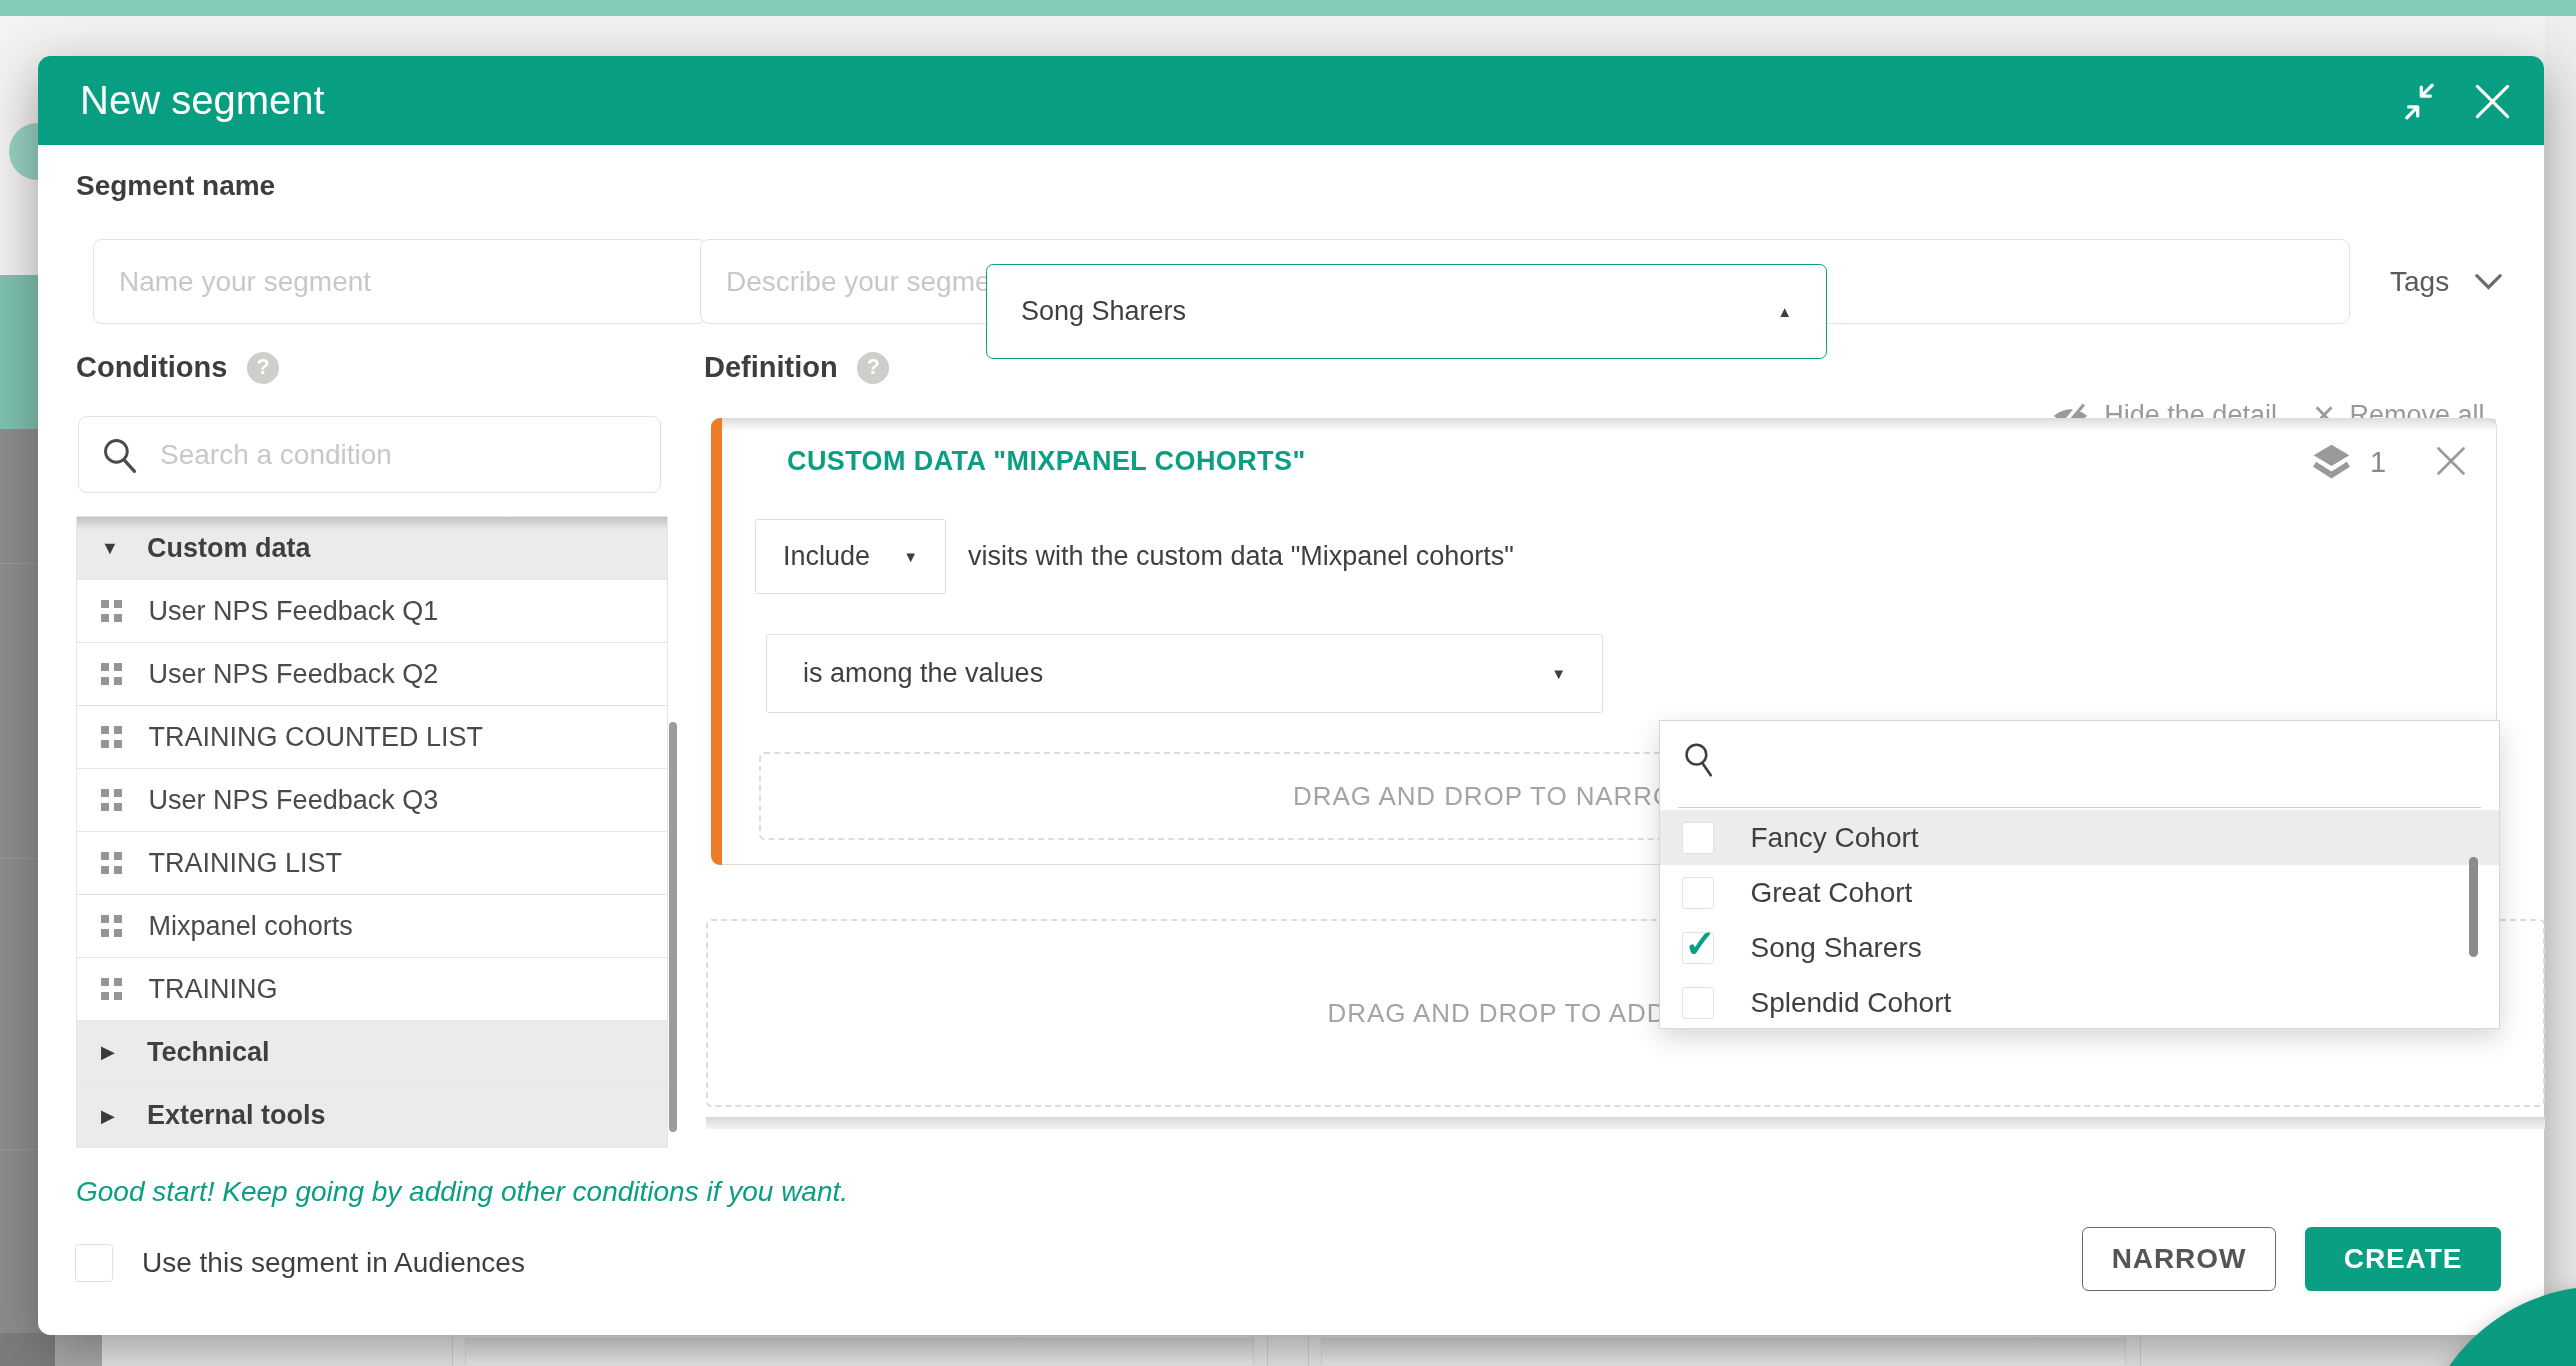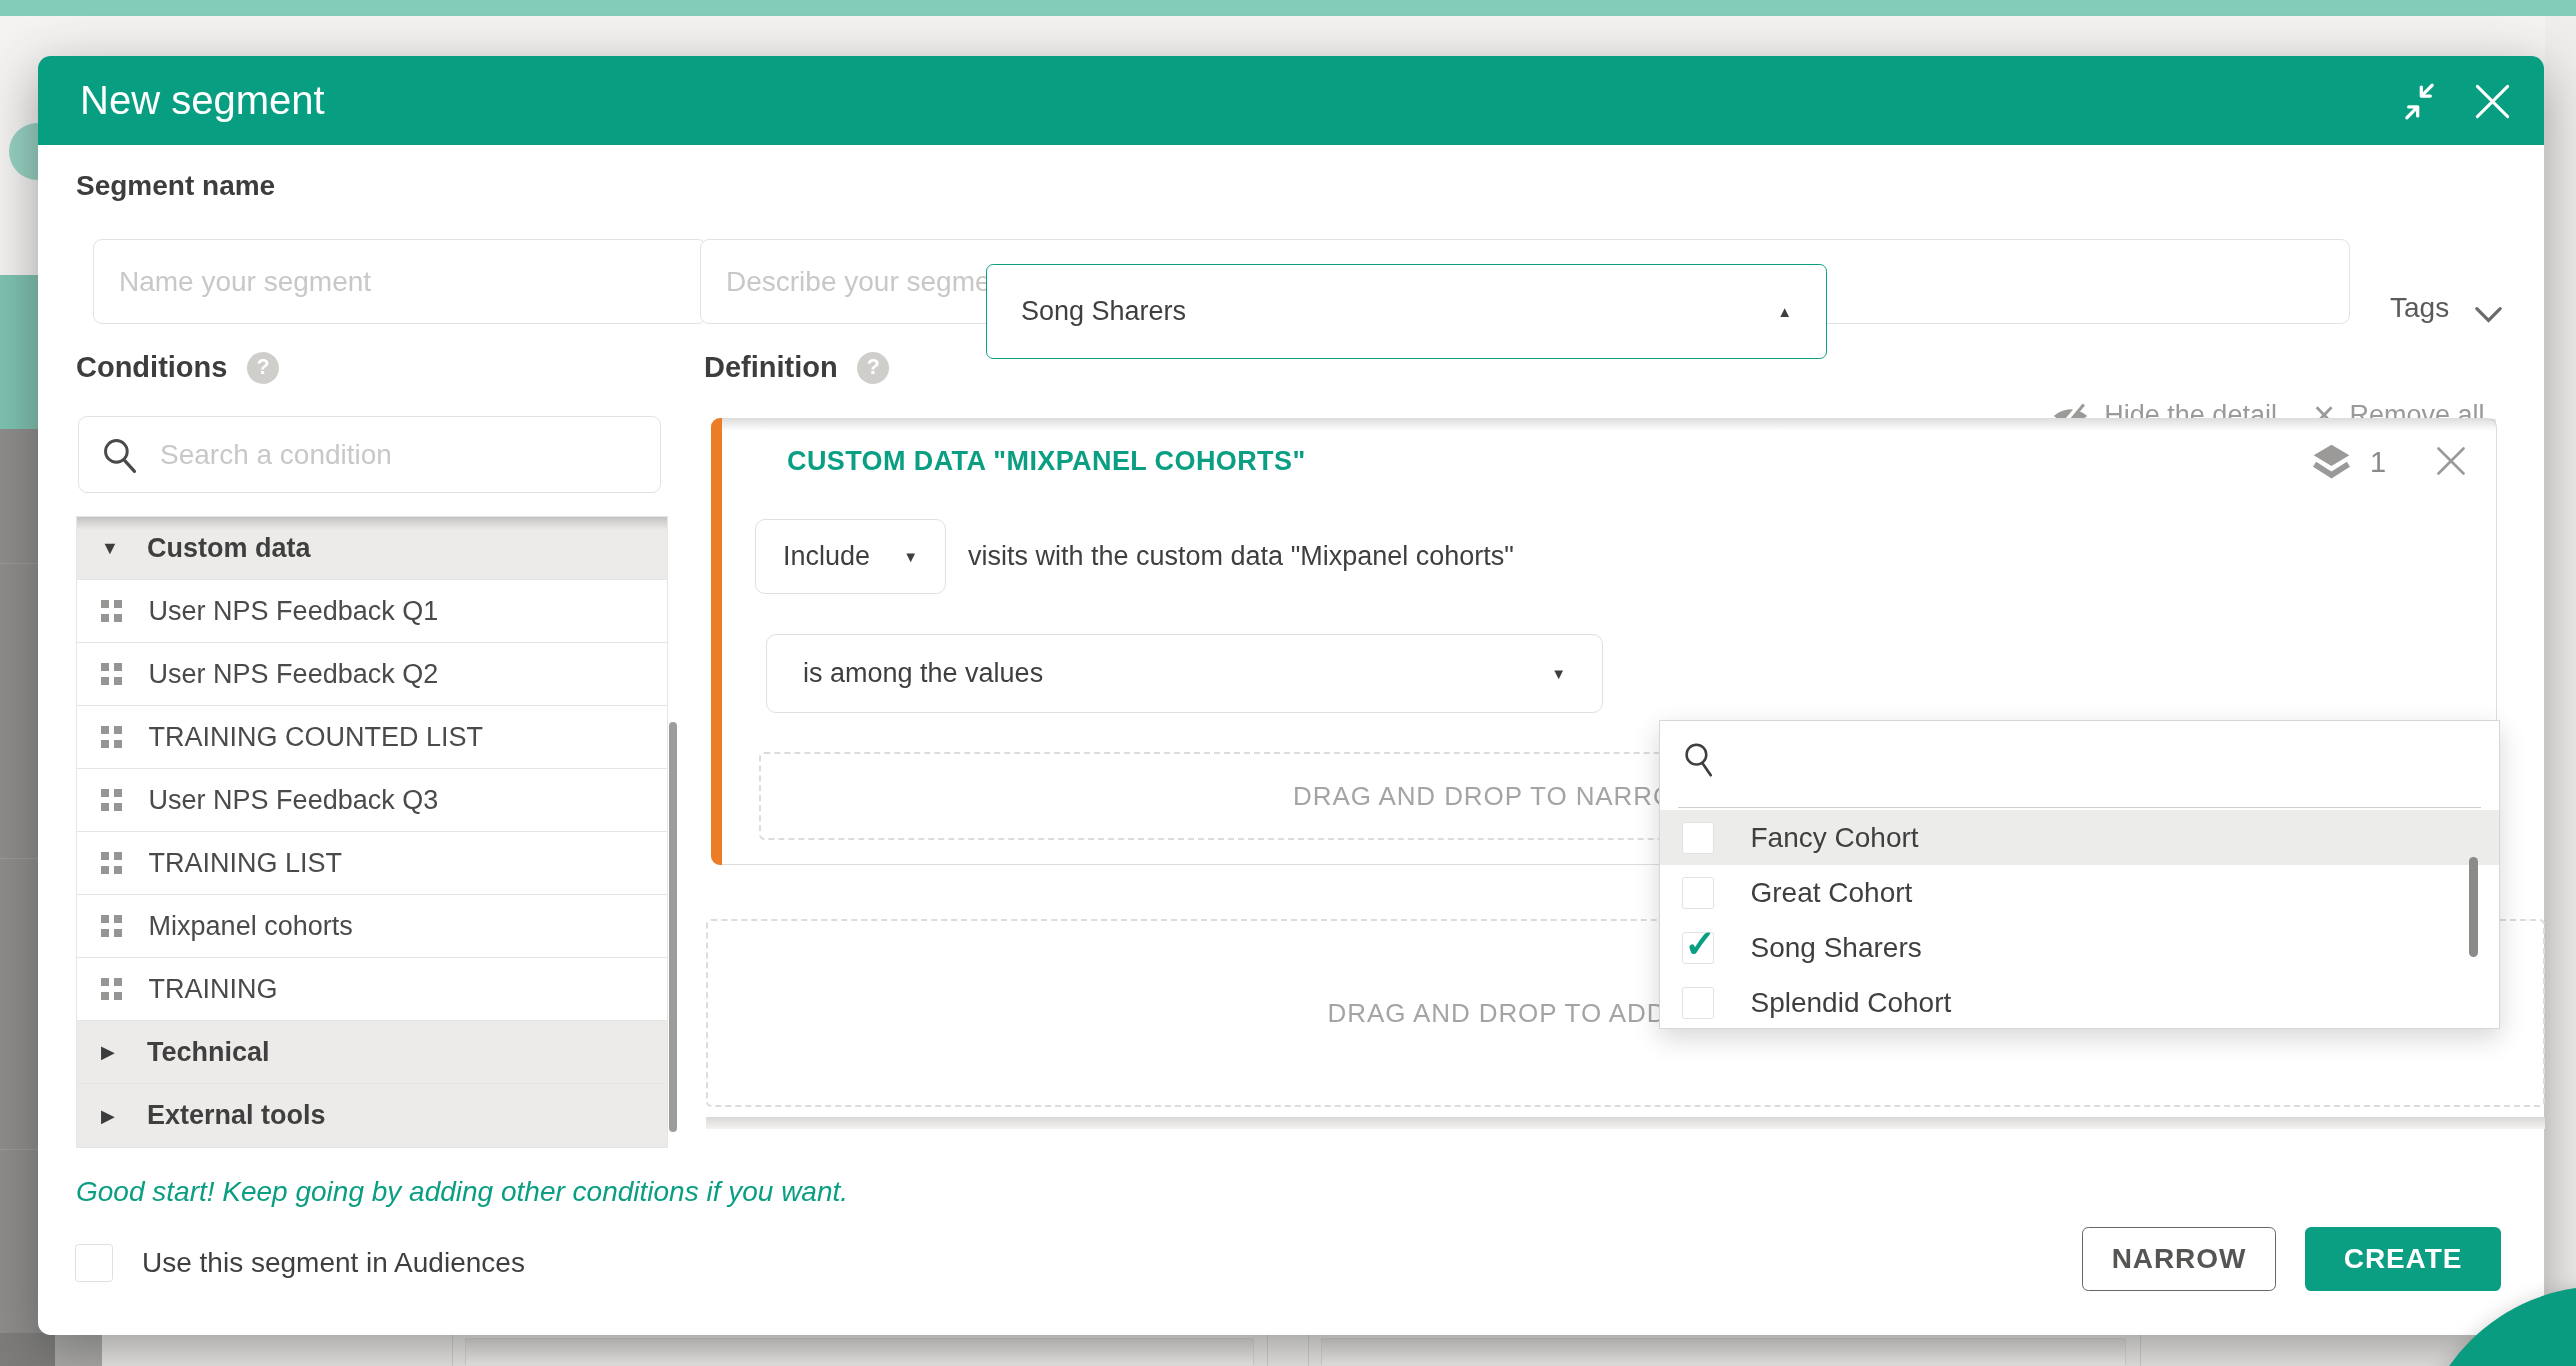--- a/index.html
+++ b/index.html
@@ -33,21 +33,21 @@
   .m-title { position:absolute; left:42px; top:0; height:89px; line-height:89px; color:#ffffff; font-size:40px; font-weight:500; }
   .hdr-btn { position:absolute; top:21.5px; width:47px; height:47px; cursor:pointer; display:flex; align-items:center; justify-content:center; }
   .hdr-collapse { left:2358px; }
   .hdr-close { left:2431px; }
 
   
   .label-bold { position:absolute; font-size:28px; font-weight:bold; color:#3d3d3d; }
   .txt-input { position:absolute; height:85px; border:1.8px solid #e3e2e0; border-radius:9px; font-size:28px;
                color:#3f3f3f; padding:0 25px; outline:none; background:#fff; font-family:"Liberation Sans",sans-serif; }
   .txt-input::placeholder { color:#c9c8c6; }
-  .tags { position:absolute; left:2352px; top:183px; height:85px; display:flex; align-items:flex-end; gap:25px; cursor:pointer; }
+  .tags { position:absolute; left:2352px; top:183px; height:85px; display:flex; align-items:center; gap:25px; cursor:pointer; }
   .tags .t-label { font-size:28px; color:#5a5a5a; }
 
   
   .sec-row { position:absolute; display:flex; align-items:center; gap:19.7px; }
   .sec-row .sec-label { font-size:29px; font-weight:bold; color:#3d3d3d; }
   .help { width:32px; height:32px; border-radius:50%; background:#cfcecb; display:inline-flex; align-items:center; justify-content:center; }
   .help::after { content:"?"; color:#ffffff; font-size:21.5px; font-weight:bold; }
 
   .def-actions { position:absolute; left:2013px; top:295px; height:41px; display:flex; align-items:center; gap:36px;margin-top:44px; }
   .def-act { display:flex; align-items:center; gap:14.3px; cursor:pointer; color:#9b9a98; font-size:27px; }
@@ -80,21 +80,21 @@
           border:0.9px solid #deddda; border-radius:9px; }
   .card::before { content:""; position:absolute; left:-0.9px; top:-0.9px; bottom:-0.9px; width:10.7px;
                   background:#ec7c25; border-radius:9px 0 0 9px; }
   .card::after { content:""; position:absolute; left:9.8px; top:0; right:0; height:11.6px;
                  background:linear-gradient(rgba(110,110,110,.22),rgba(110,110,110,0)); pointer-events:none; }
   .card-title { position:absolute; left:75px; top:27px; font-size:27px; font-weight:bold; color:#0a9e82; letter-spacing:0.4px; }
   .card-layers { position:absolute; left:1597px; top:23px; display:flex; align-items:center; gap:16px; }
   .layer-count { font-size:29px; color:#8b8a88; }
   .card-close { position:absolute; left:1722px; top:25px; cursor:pointer; }
 
-  .select { position:absolute; background:#fff; border:1.8px solid #e0dfdd; border-radius:10px;
+  .select { position:absolute; background:#fff; border:1.8px solid #e0dfdd; border-radius:3px;
             display:flex; align-items:center; justify-content:space-between; cursor:pointer; }
   .select .s-val { font-size:27px; color:#3f3f3f; white-space:nowrap; }
   .caret-down::after { content:"▼"; font-size:15px; color:#3f3f3f; }
   .caret-up::after { content:"▲"; font-size:15px; color:#3f3f3f; }
 
   .sel-include { left:43px; top:100px; width:191px; height:75px; padding:0 27px; }
   .subject-text { position:absolute; left:256px; top:100px; height:75px; display:flex; align-items:center;
                   font-size:27px; color:#3f3f3f; }
   .sel-operator { left:54px; top:215px; width:837px; height:79px; padding:0 36px; }
   .combo { position:absolute; left:948px; top:208px; width:841px; height:95px; background:#fff;

